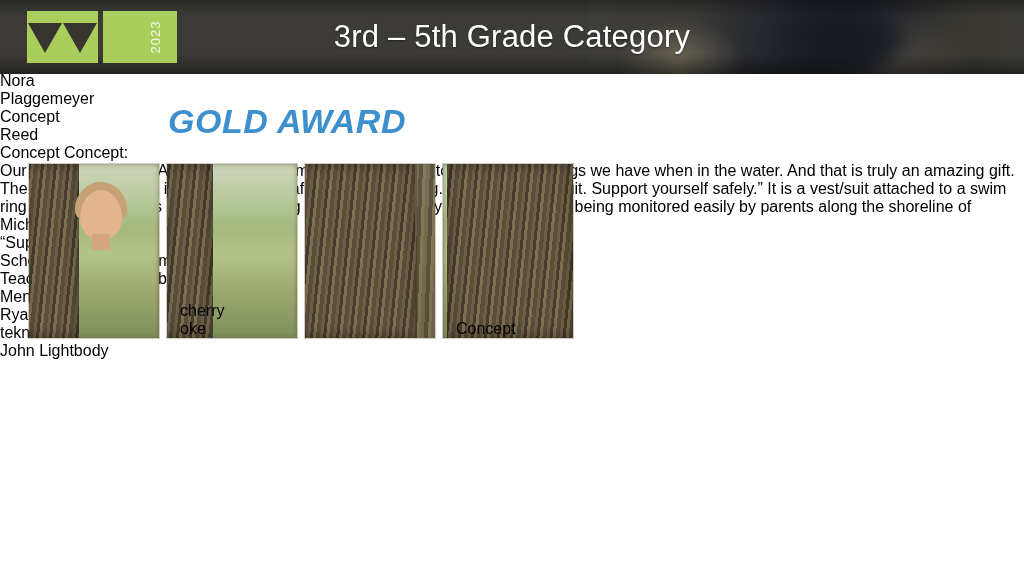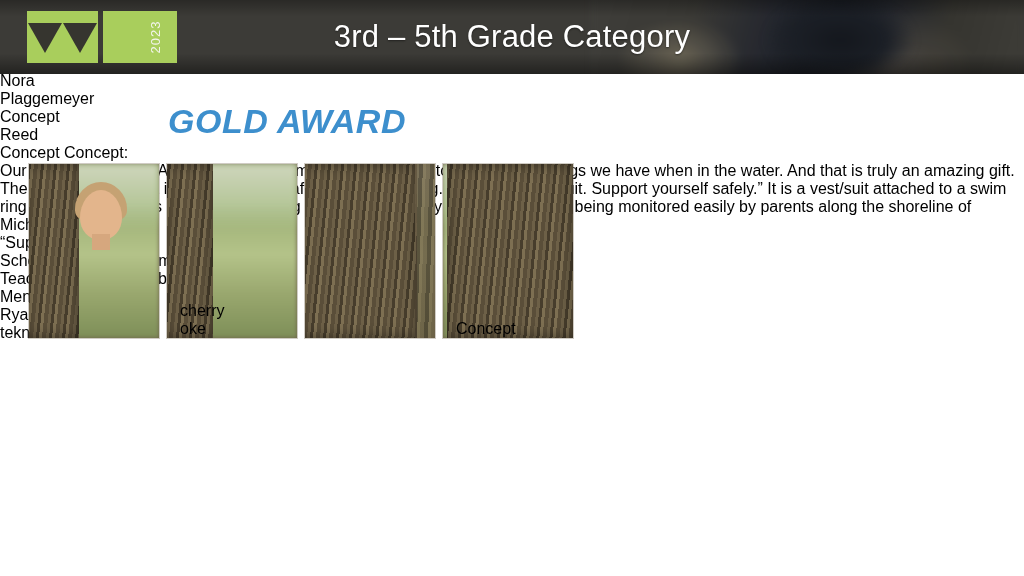--- a/index.html
+++ b/index.html
@@ -525,14 +525,15 @@
 </div>
 
 <div class="mentors">
   <div class="mentor-col">
     <div class="mentor-name">Ryan Featherstone.</div>
     <div class="mentor-logo">
       <div class="tekna-logo"><span>tekna</span><span class="tekna-dot">.</span></div>
     </div>
   </div>
   <div class="mentor-col">
+    <div class="mentor-name">John Lightbody</div>
   </div>
 </div>
 
 </body></html>

